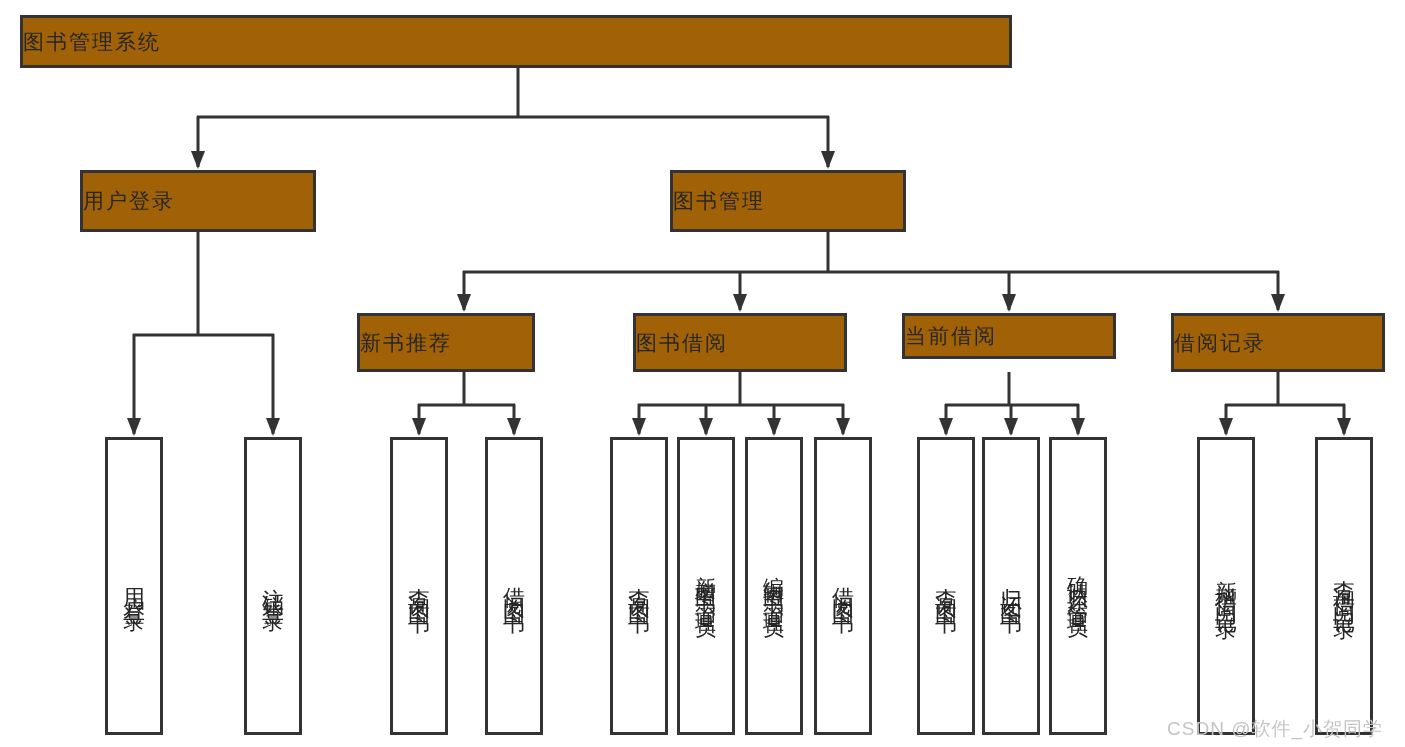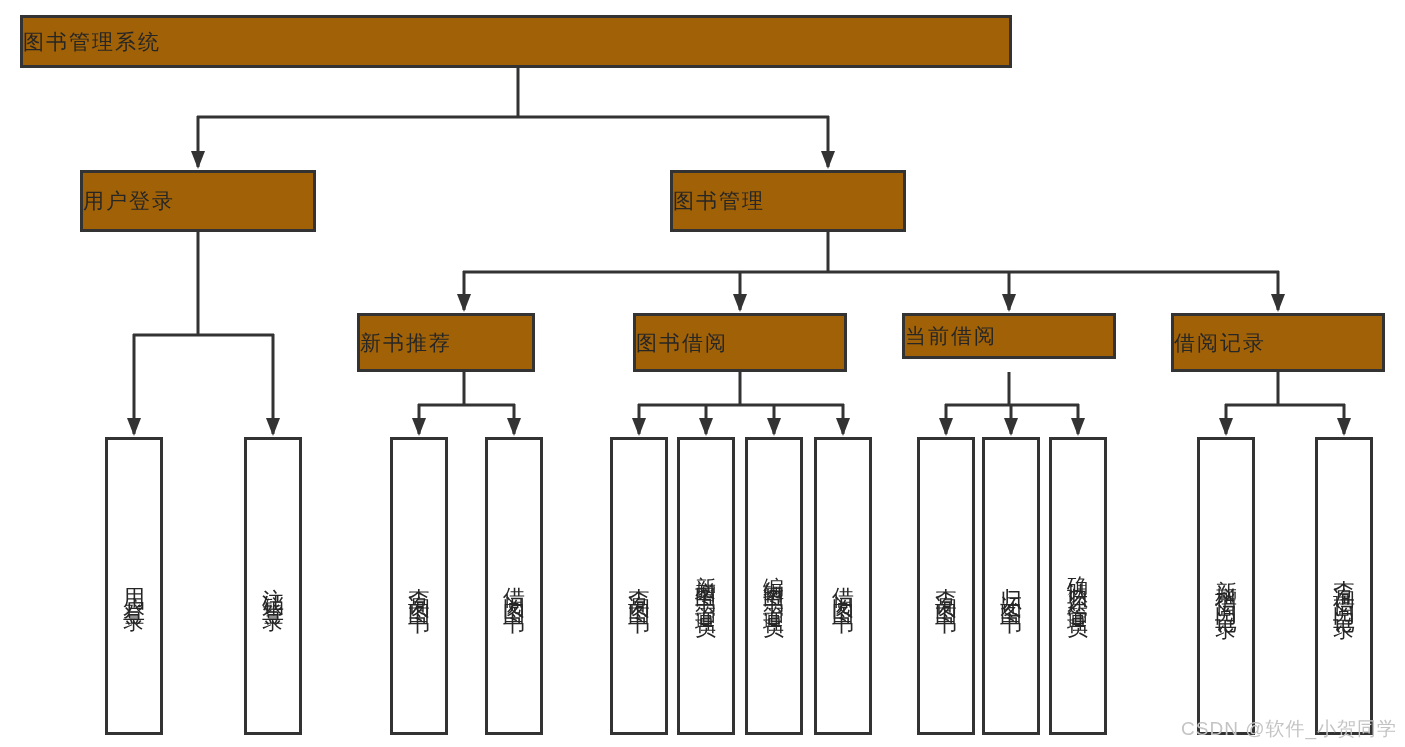--- a/index.html
+++ b/index.html
@@ -47,21 +47,21 @@
   }
   .leaf.long span{
     letter-spacing:6px;
     font-size:21px;
   }
   #connectors{
     position:absolute;left:0;top:0;z-index:1;
   }
   #watermark{
     position:absolute;
-    right:8px;
+    right:22px;
     top:716px;
     font-size:19px;
     color:#c4c4c4;
     letter-spacing:1px;
     z-index:3;
     white-space:nowrap;
   }
 </style>
 </head>
 <body>

